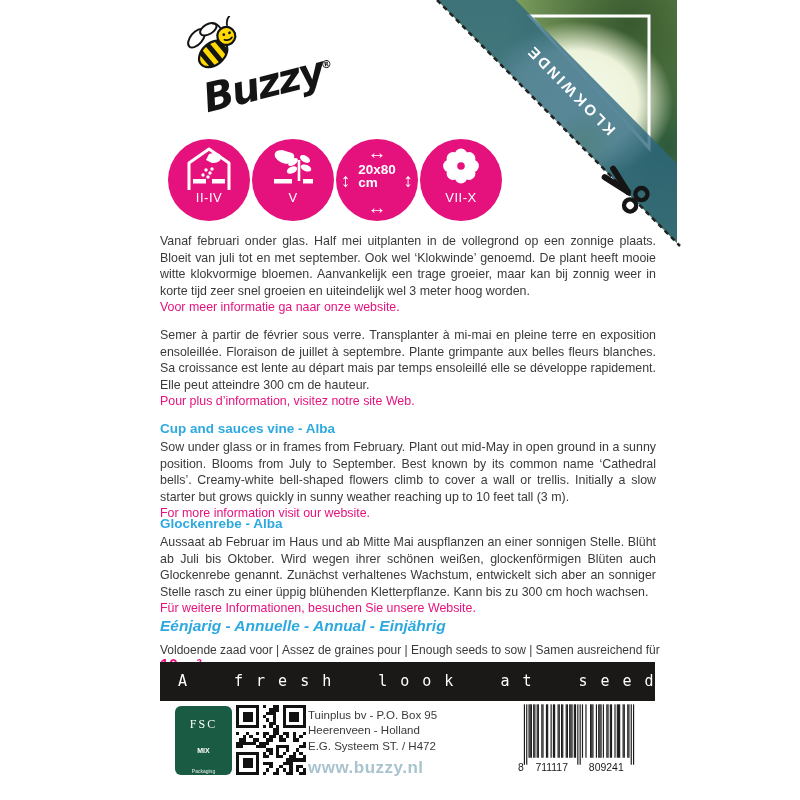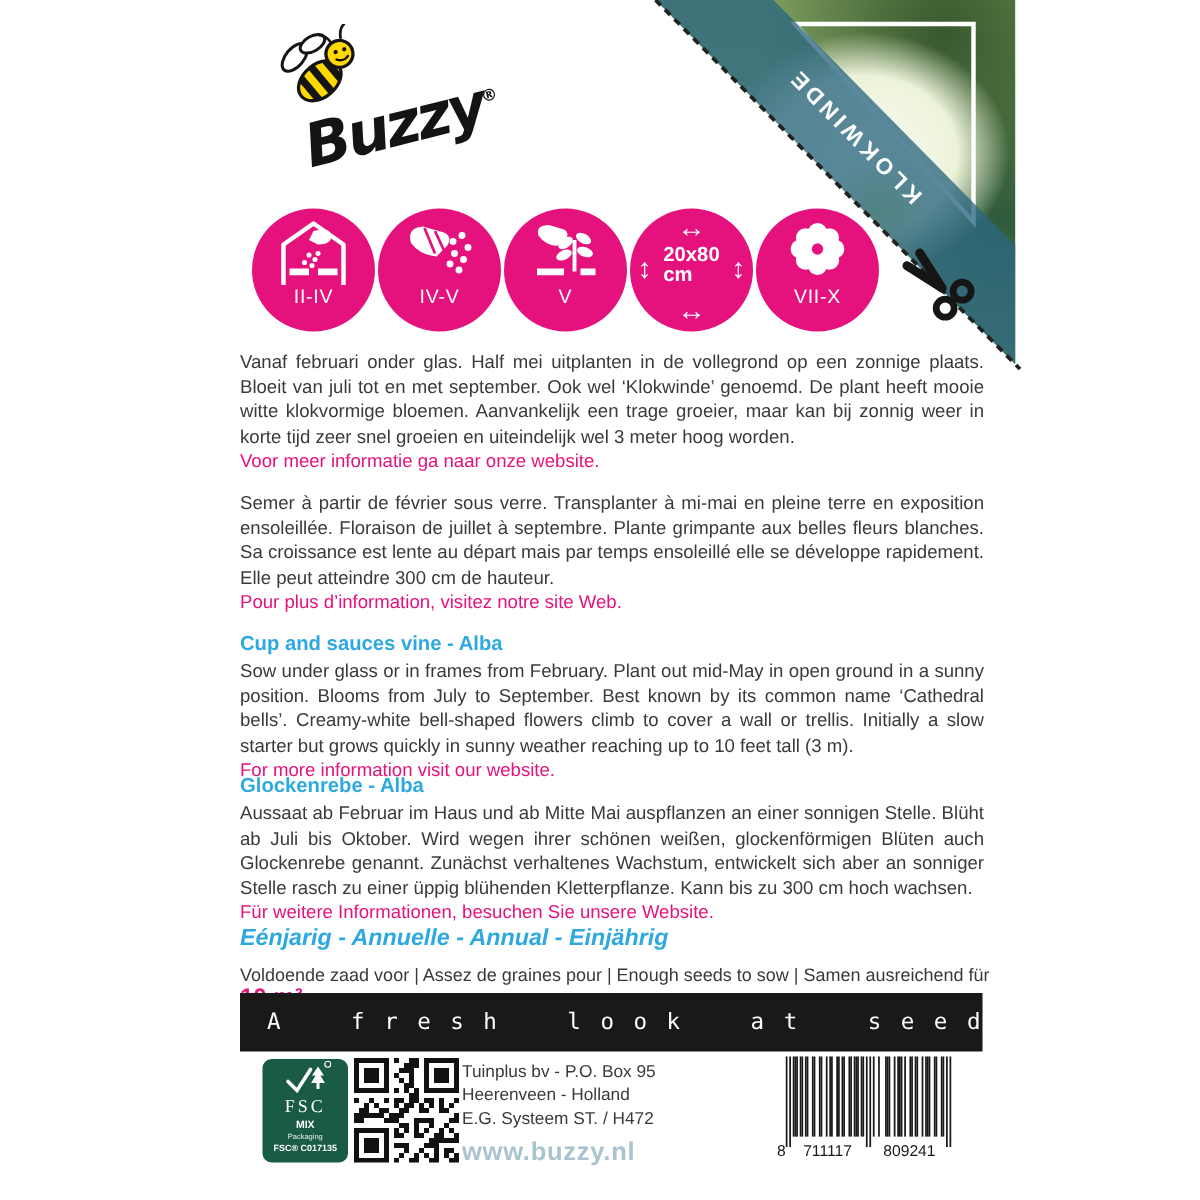--- a/index.html
+++ b/index.html
@@ -64,21 +64,21 @@
   
   .tagline-bar{position:absolute;left:160px;top:662px;width:495px;height:39px;
     background:var(--bar-black);overflow:hidden;}
   .tagline{color:#fff;font-family:"DejaVu Sans Mono",monospace;font-size:15px;
     line-height:39px;letter-spacing:13px;word-spacing:12px;padding-left:18px;
     white-space:nowrap;}
 
   
   .fsc{position:absolute;left:175px;top:706px;width:57px;height:69px;
     background:var(--fsc-green);border-radius:6px;color:#fff;display:flex;
-    flex-direction:column;align-items:center;}
+    flex-direction:column;align-items:center;gap:13px;}
   .fsc-name{font-family:"Liberation Serif",serif;font-size:12px;letter-spacing:2px;
     margin-top:-2px;}
   .fsc-mix{font-size:7px;font-weight:bold;margin-top:2px;}
   .fsc-pack{font-size:5px;margin-top:1px;opacity:.9;}
   .fsc-code{font-size:6px;font-weight:bold;margin-top:2px;}
   .qr{position:absolute;left:236px;top:705px;width:70px;height:70px;background:#fff;}
   .addr{position:absolute;left:308px;top:708px;font-size:11.5px;line-height:15px;}
   .addr .sys{margin-top:1px;}
   .weburl{margin-top:1px;font-size:17px;font-weight:bold;color:var(--web-gray-blue);
     letter-spacing:.5px;line-height:26px;}
@@ -147,35 +147,20 @@
           <circle cx="25" cy="27" r="1.7" fill="#fff"></circle>
         <circle cx="18" cy="29" r="1.7" fill="#fff"></circle>
           <circle cx="23" cy="31" r="1.7" fill="#fff"></circle>
         <circle cx="27" cy="23" r="1.7" fill="#fff"></circle>
         <rect x="8" y="33" width="13" height="4.5" fill="#fff"></rect>
         <rect x="27" y="33" width="13" height="4.5" fill="#fff"></rect>
       </svg>
       <div class="circ-label">II-IV</div>
     </div>
 
-    <div class="circle">
-      <svg width="48" height="46" viewBox="0 0 48 46">
-        <path d="M5 16 Q2 6 13 5 L27 9 Q33 12 29 18 L22 25 Q11 24 5 16 Z" fill="#fff"></path>
-        <path d="M14 6 L21 23" stroke="var(--pink)" stroke-width="1.8" fill="none"></path>
-        <path d="M21 8 L27 21" stroke="var(--pink)" stroke-width="1.8" fill="none"></path>
-        <circle cx="33" cy="15" r="2.3" fill="#fff"></circle>
-          <circle cx="39" cy="11" r="2.3" fill="#fff"></circle>
-        <circle cx="43" cy="19" r="2.3" fill="#fff"></circle>
-          <circle cx="34" cy="23" r="2.3" fill="#fff"></circle>
-        <circle cx="40" cy="27" r="2.3" fill="#fff"></circle>
-          <circle cx="31" cy="30" r="2.3" fill="#fff"></circle>
-        <circle cx="37" cy="34" r="2.3" fill="#fff"></circle>
-      </svg>
-      <div class="circ-label">IV-V</div>
-    </div>
 
     <div class="circle">
       <svg width="48" height="46" viewBox="0 0 48 46">
         <path d="M6 11 Q4 4 13 4 L23 7 Q27 9 24 14 L18 18 Q10 17 6 11 Z" fill="#fff"></path>
         <path d="M30 35 V14" stroke="#fff" stroke-width="2.6"></path>
         <ellipse cx="24" cy="16" rx="5.5" ry="3.2" fill="#fff" transform="rotate(-35 24 16)"></ellipse>
         <ellipse cx="36" cy="13" rx="5.5" ry="3.2" fill="#fff" transform="rotate(30 36 13)"></ellipse>
         <ellipse cx="23" cy="24" rx="5.5" ry="3.2" fill="#fff" transform="rotate(-25 23 24)"></ellipse>
         <ellipse cx="37" cy="22" rx="5.5" ry="3.2" fill="#fff" transform="rotate(20 37 22)"></ellipse>
         <rect x="5" y="33" width="18" height="4.5" fill="#fff"></rect>

